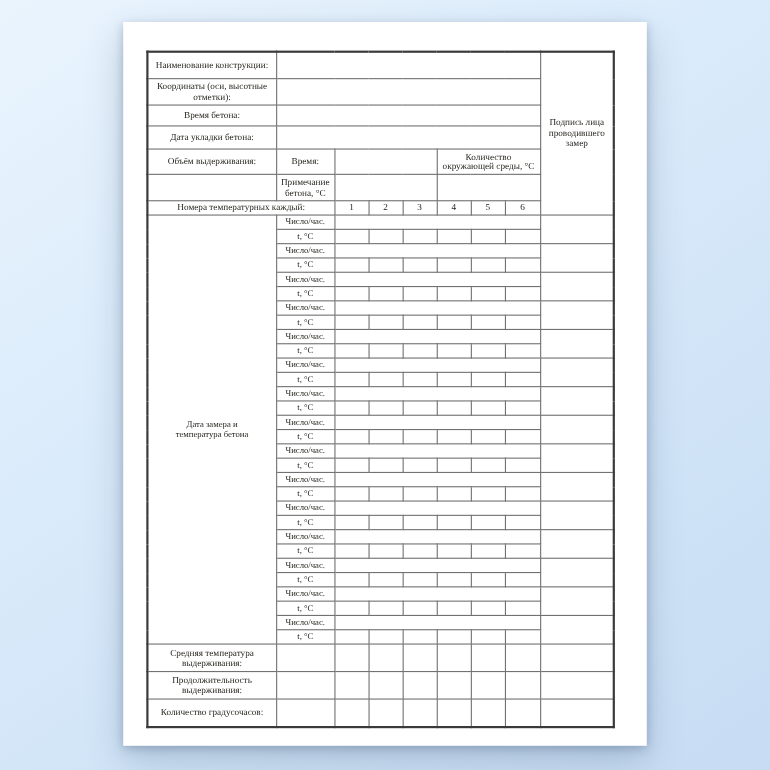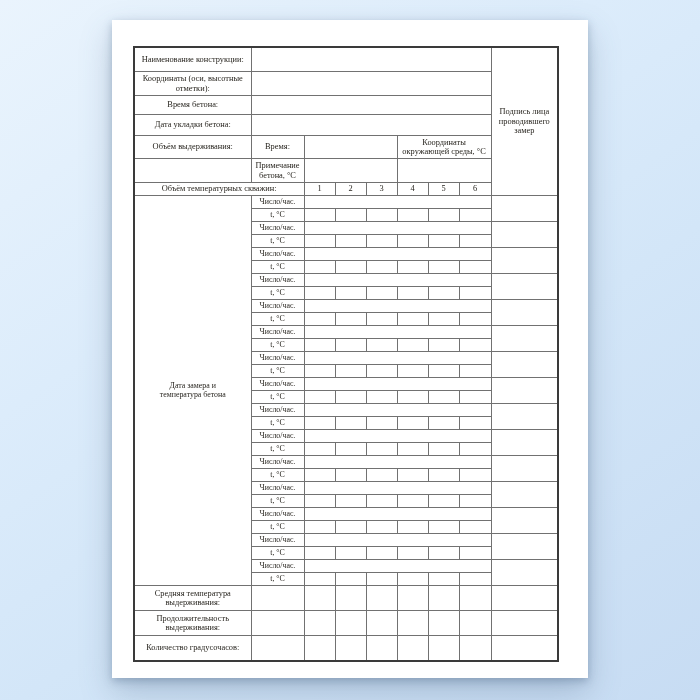--- a/index.html
+++ b/index.html
@@ -80,30 +80,30 @@
         <td colspan="7"></td>
       </tr>
       <tr class="r4">
         <td>Дата укладки бетона:</td>
         <td colspan="7"></td>
       </tr>
       <tr class="r5">
         <td>Объём выдерживания:</td>
         <td>Время:</td>
         <td colspan="3"></td>
-        <td colspan="3" class="hdr-small">Координаты окружающей среды, °С</td>
+        <td colspan="3" class="hdr-small">Количество окружающей среды, °С</td>
       </tr>
       <tr class="r6">
         <td></td>
         <td class="hdr-small">Примечание бетона, °С</td>
         <td colspan="3"></td>
         <td colspan="3"></td>
       </tr>
       <tr class="r7">
-        <td colspan="2" class="wells-label">Объём температурных скважин:</td>
+        <td colspan="2" class="wells-label">Номера температурных каждый:</td>
         <td>1</td>
         <td>2</td>
         <td>3</td>
         <td>4</td>
         <td>5</td>
         <td>6</td>
       </tr>
     </tbody>
 
     <tbody>

